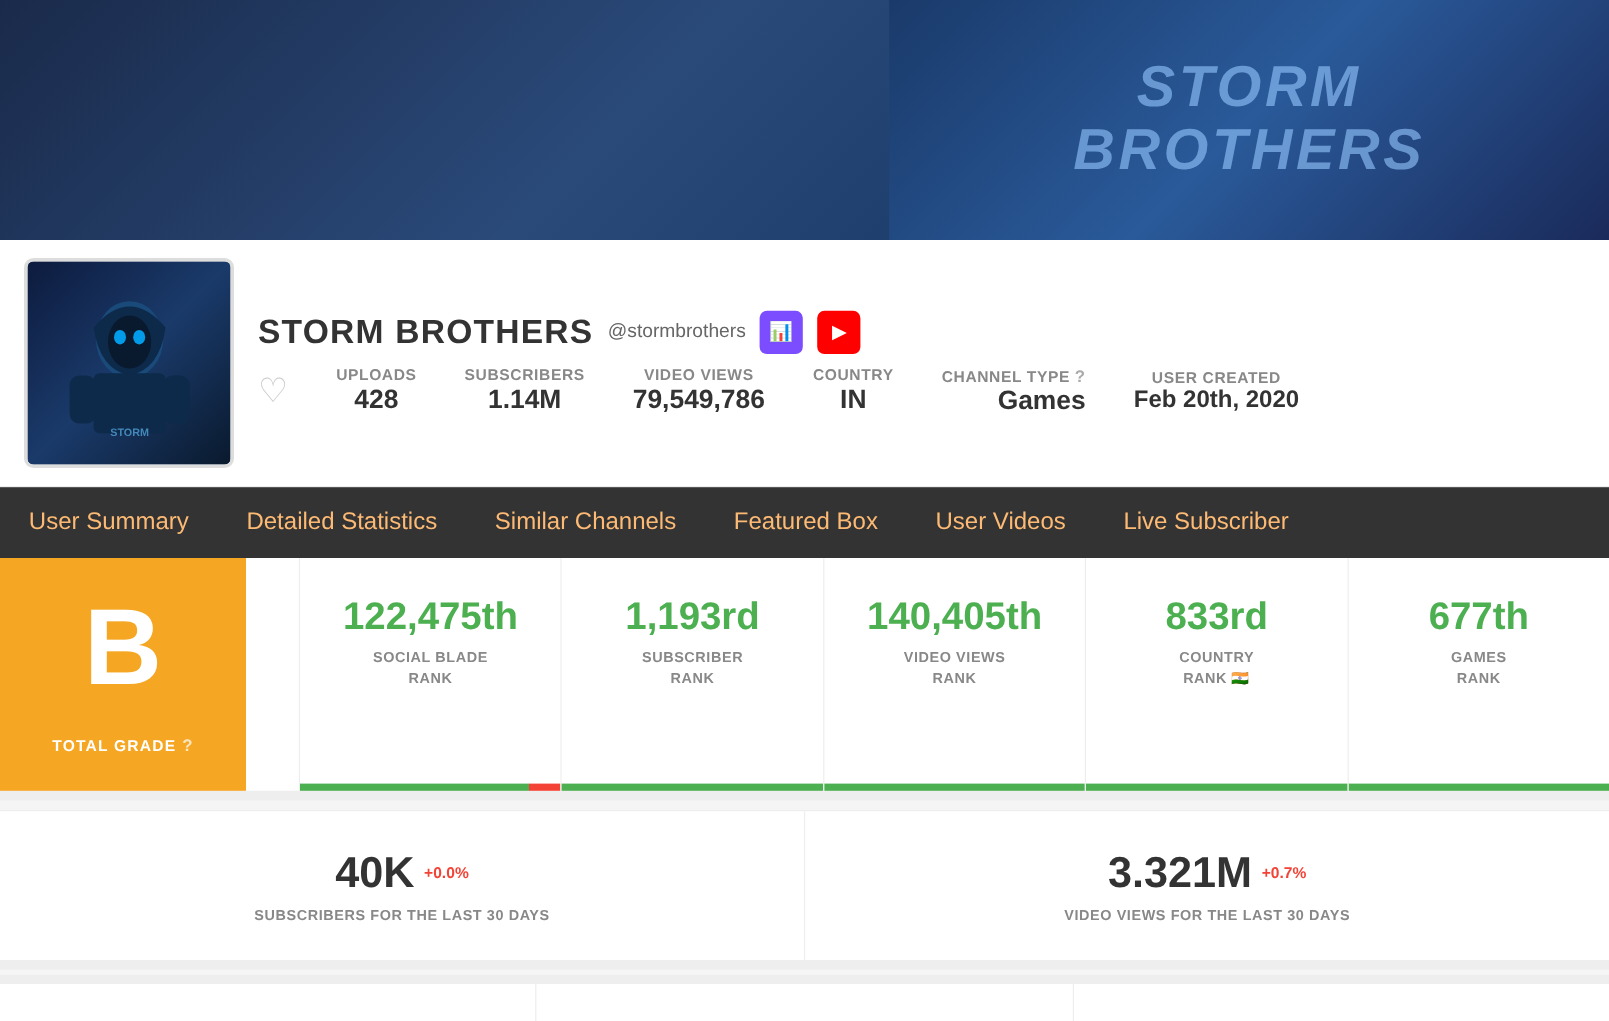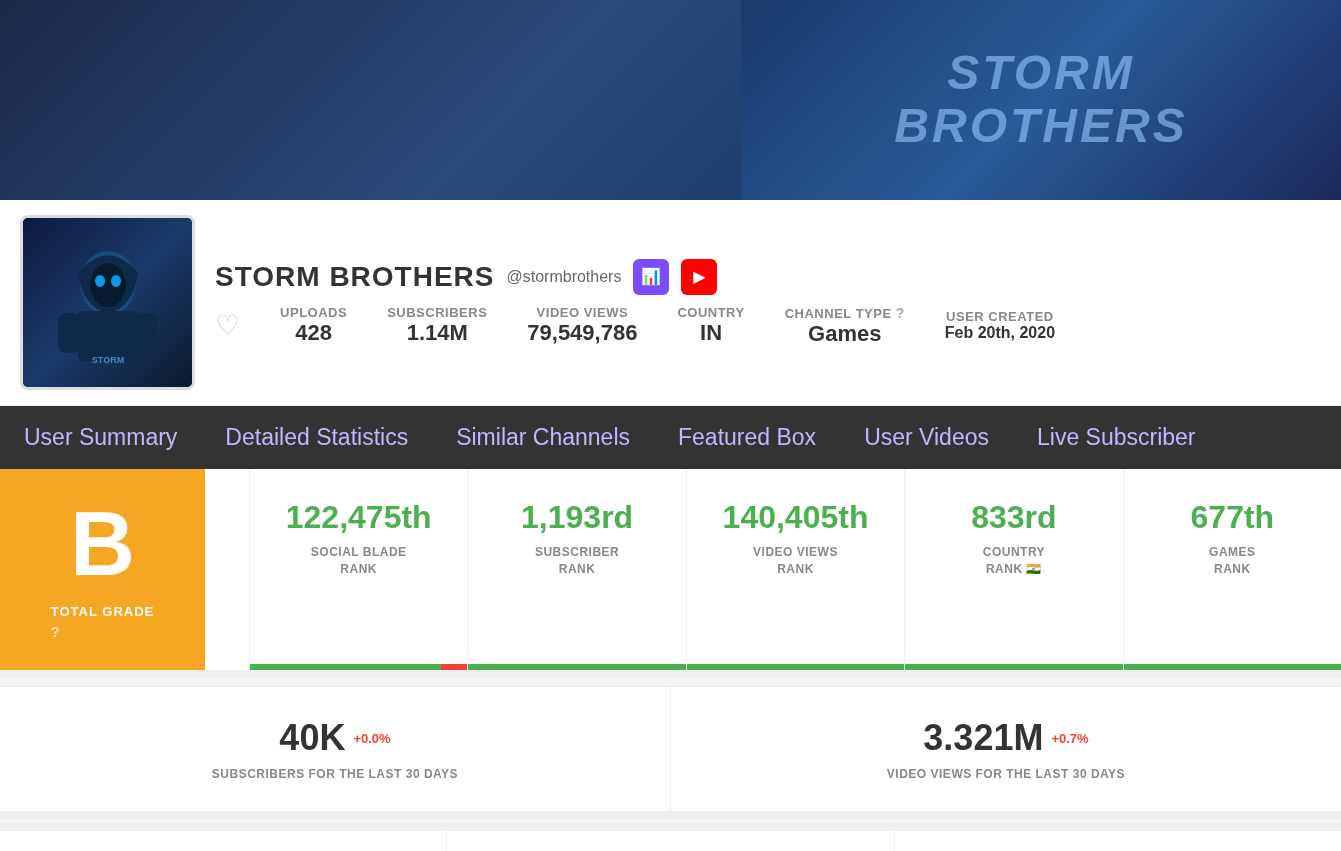--- a/index.html
+++ b/index.html
@@ -116,38 +116,38 @@
       color: #888;
       font-weight: 600;
       letter-spacing: 0.5px;
     }
     .stat-value {
       font-size: 22px;
       font-weight: 900;
       color: #333;
     }
     .channel-type-section {
-      text-align: center;
+      text-align: right;
     }
     .help-icon {
       color: #aaa;
       font-size: 14px;
       cursor: pointer;
     }
 
     
     .nav-bar {
       background: #333;
       display: flex;
       overflow: hidden;
     }
     .nav-item {
       padding: 18px 24px;
-      color: #c4b5fd;
-      font-size: 23px;
+      color: #fdba74;
+      font-size: 20px;
       font-weight: 500;
       cursor: pointer;
       white-space: nowrap;
       transition: background 0.2s;
     }
 
     
     .stats-grid {
       display: flex;
       background: white;
@@ -168,25 +168,24 @@
       font-size: 90px;
       font-weight: 900;
       color: white;
       line-height: 1;
     }
     .grade-label {
       font-size: 13px;
       font-weight: 700;
       color: white;
       letter-spacing: 1px;
-      margin-top: 15px;
-      display: flex;
-      align-items: flex-start;
+      margin-top: 28px;
+      display: flex;
+      align-items: flex-end;
       gap: 5px;
-      flex-direction: column;
     }
 
     
     .rank-cards {
       display: flex;
       flex: 1;
       padding-left: 44px;
     }
     .rank-card {
       flex: 1;
@@ -365,21 +364,21 @@
 
       <div class="stat-item channel-type-section">
         <div class="stat-label">
           CHANNEL TYPE <span class="help-icon">?</span>
         </div>
         <div class="stat-value">Games</div>
       </div>
 
       <div class="stat-item">
         <div class="stat-label">USER CREATED</div>
-        <div class="stat-value" style="font-size:16px;">Feb 20th, 2020</div>
+        <div class="stat-value" style="font-size:20px;">Feb 20th, 2020</div>
       </div>
     </div>
   </div>
 </div>
 
 <div class="nav-bar">
   <div class="nav-item">User Summary</div>
   <div class="nav-item">Detailed Statistics</div>
   <div class="nav-item">Similar Channels</div>
   <div class="nav-item">Featured Box</div>

